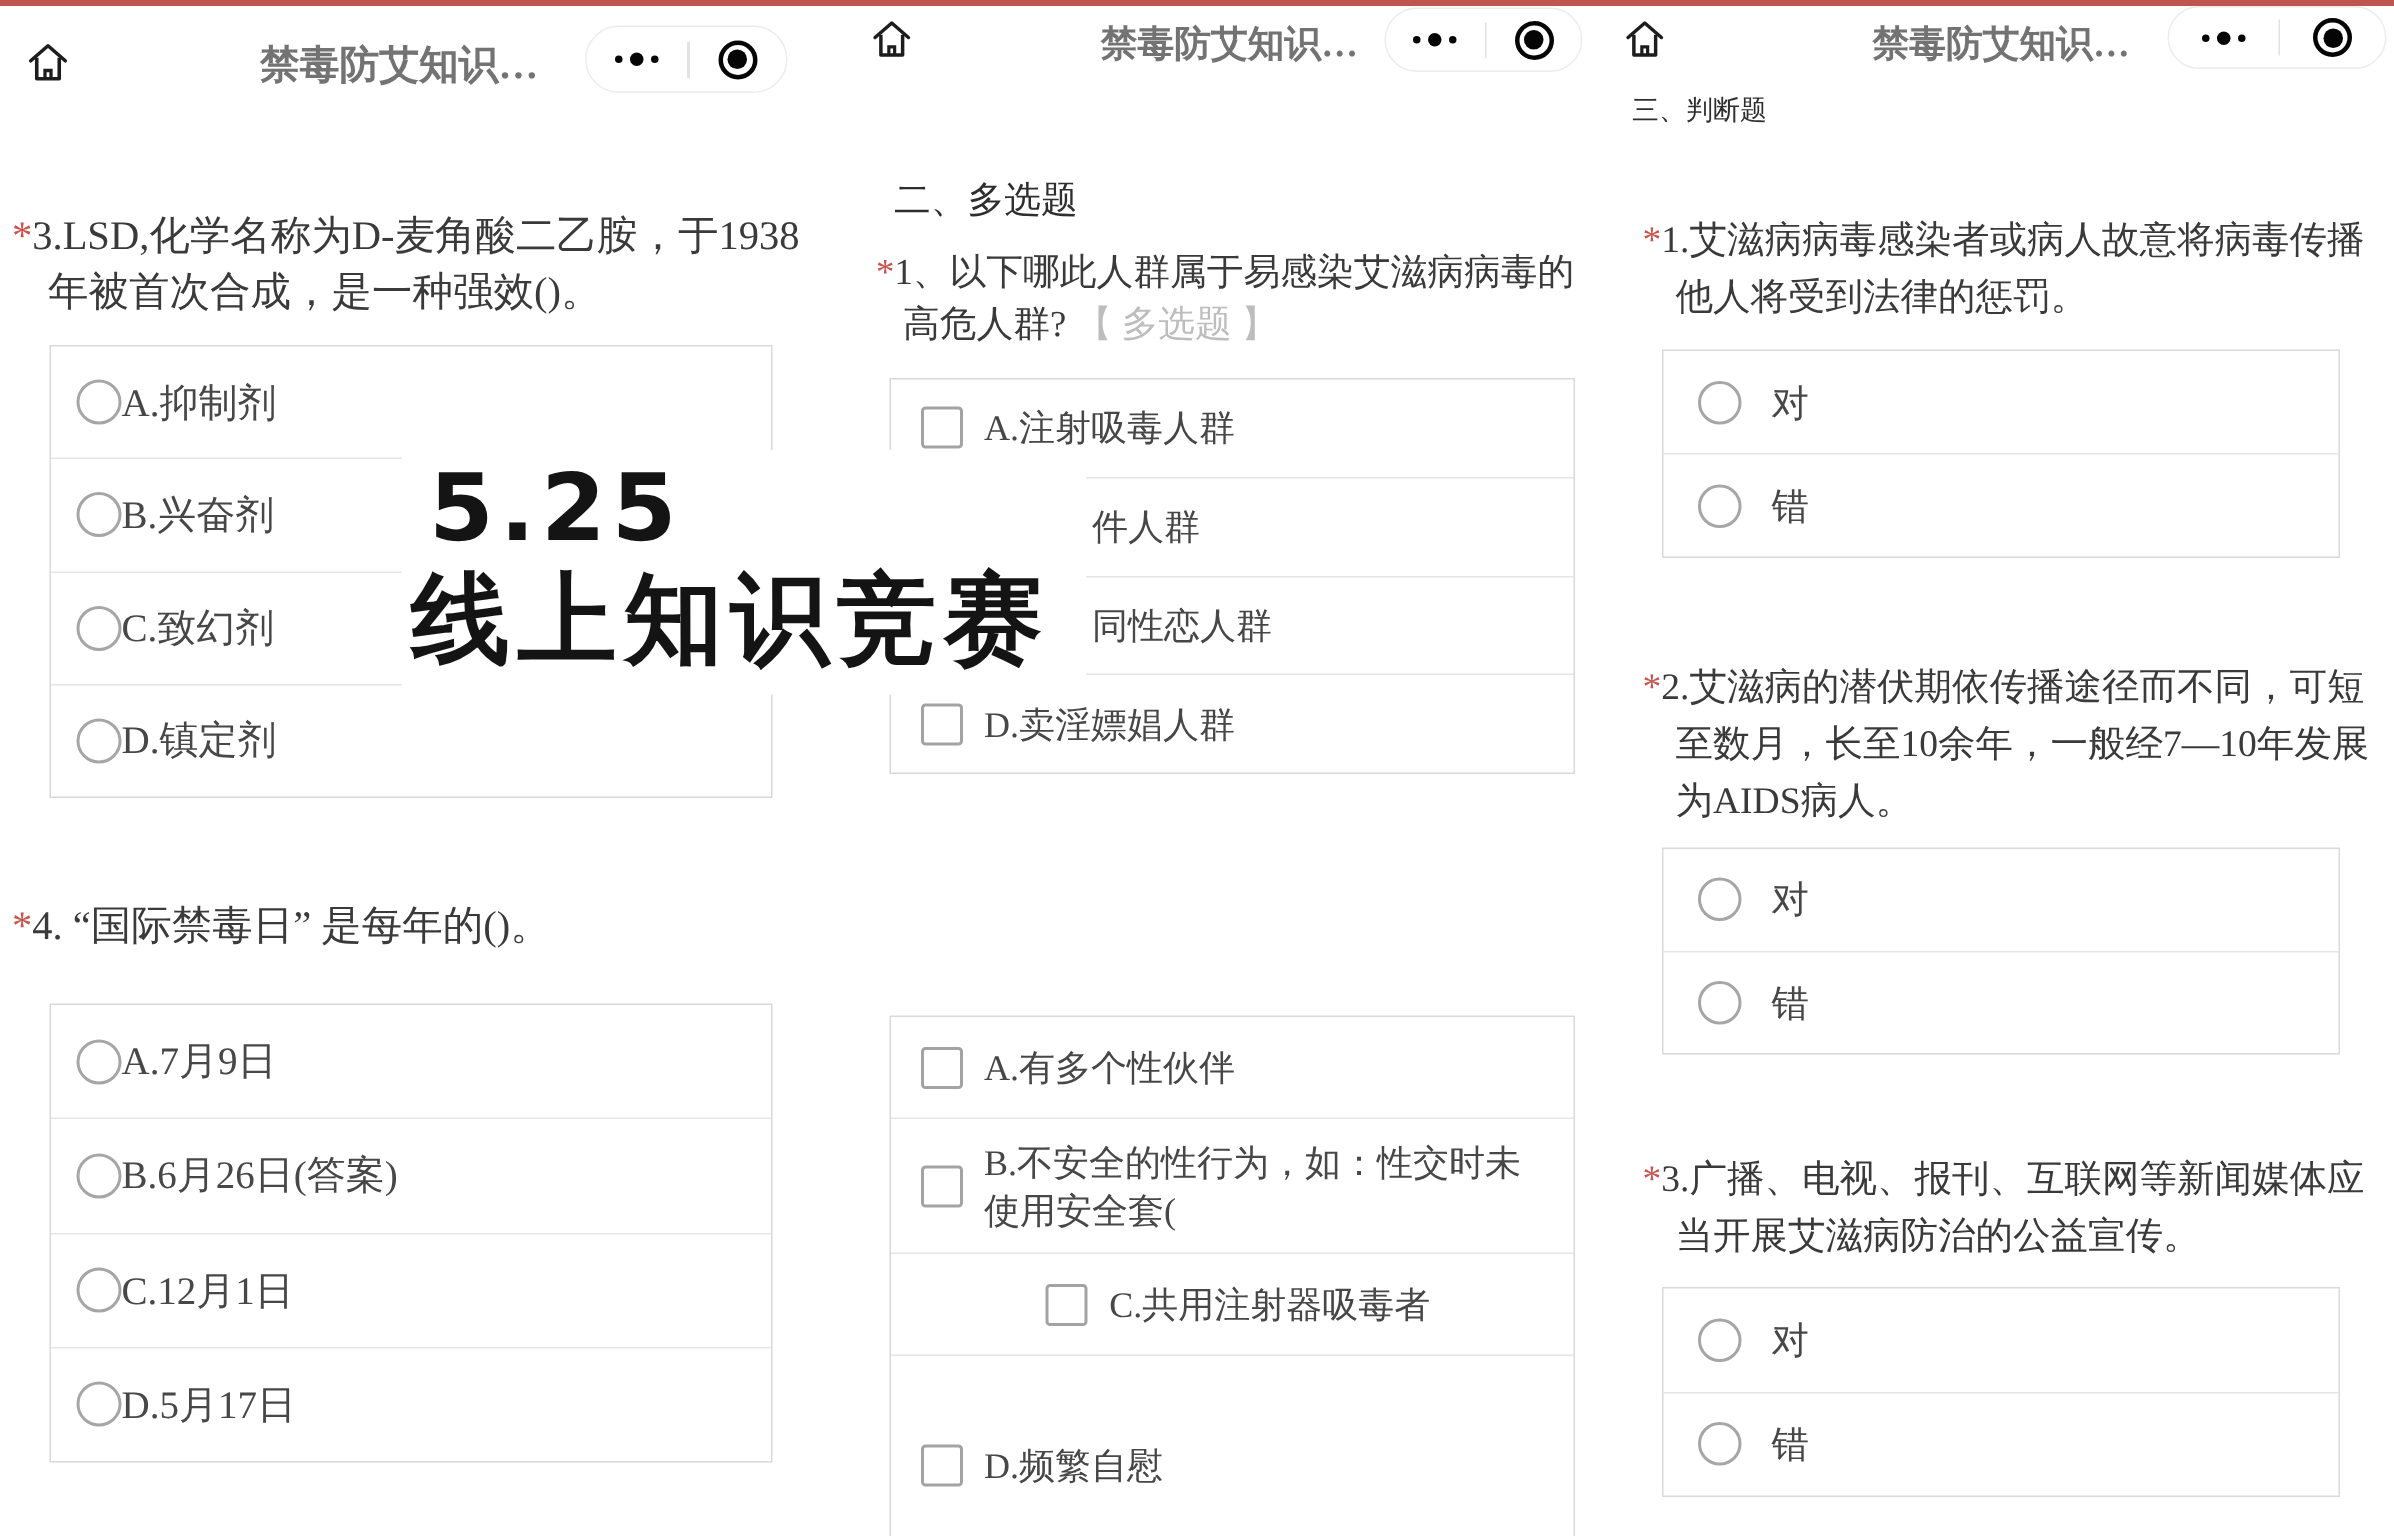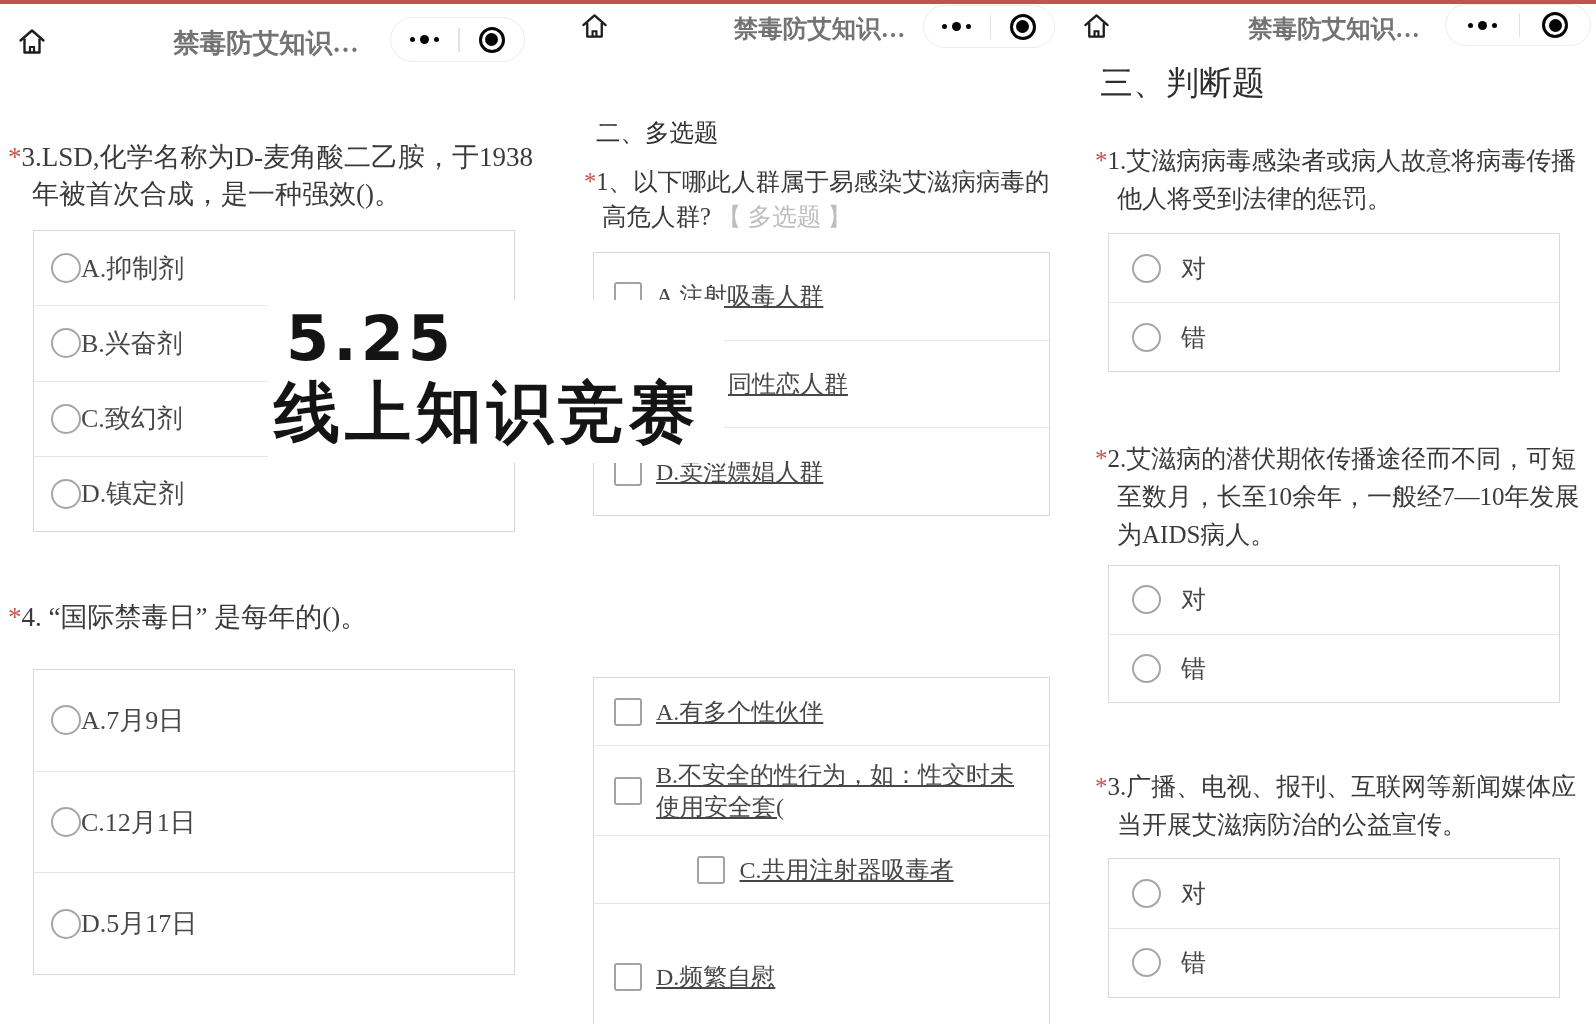--- a/index.html
+++ b/index.html
@@ -43,21 +43,21 @@
   .dots{display:flex;align-items:center;gap:5px;}
   .dot{width:5px;height:5px;border-radius:50%;background:#050505;}
   .dot.mid{width:9px;height:9px;}
   .cap-div{width:1.5px;height:24px;background:#e2e2e2;}
   .target{width:20px;height:20px;border:3.5px solid #050505;border-radius:50%;position:relative;}
   .target::after{content:"";position:absolute;inset:3.5px;border-radius:50%;background:#050505;}
 
   
   .section{position:absolute;color:#2e2e2e;}
   #s2-sec{left:44px;top:84px;font-size:24.5px;margin-top:32px;}
-  #s3-sec{left:30px;top:61px;font-size:33px;}
+  #s3-sec{left:18px;top:61px;font-size:18px;}
 
   
   .q{position:absolute;color:#3a3a3a;}
   .star{color:#c7544d;}
   .tag{color:#bdbdbd;}
   .s1q{font-size:27px;line-height:37px;width:512px;padding-left:24px;text-indent:-24px;}
   #s1-q3{left:8px;top:139px;}
   #s1-q4{left:8px;top:599px;}
   .s2q{font-size:24.5px;line-height:35px;width:462px;padding-left:18px;text-indent:-18px;}
   #s2-q1{left:32px;top:164px;}
@@ -80,21 +80,21 @@
   .lbl{color:#474747;}
 
   #s1-q3-box{left:33px;top:230px;width:482px;height:302px;}
   #s1-q4-box{left:33px;top:669px;width:482px;height:306px;}
   #s1 .radio{width:26px;height:26px;margin-left:17px;}
   #s1 .lbl{font-size:26px;}
 
   #s2-q1-box{left:41px;top:252px;width:457px;height:264px;}
   #s2-q2-box{left:41px;top:677px;width:457px;height:374px;}
   #s2 .chk{width:24px;height:24px;margin-left:20px;}
-  #s2 .lbl{margin-left:14px;font-size:24px;padding-right:12px;text-decoration:underline;}
+  #s2 .lbl{margin-left:14px;font-size:24px;padding-right:12px;}
   #s2 .lbl.obscured{margin-left:134px;}
   #s2-q2-box .row{flex:none;}
   #s2-q2-box .row:nth-child(1){height:67px;}
   #s2-q2-box .row:nth-child(2){height:89px;}
   #s2-q2-box .row:nth-child(3){height:67px;justify-content:center;}
   #s2-q2-box .row:nth-child(4){flex:1;}
 
   #s3-q1-box{left:38px;top:233px;width:452px;height:139px;}
   #s3-q2-box{left:38px;top:565px;width:452px;height:138px;}
   #s3-q3-box{left:38px;top:858px;width:452px;height:140px;}
@@ -160,20 +160,24 @@
   <div class="q s1q" id="s1-q4">
     <span class="star">*</span><span>4. “国际禁毒日” 是每年的()。</span>
   </div>
   <div class="box" id="s1-q4-box">
     <div class="row">
       <span class="radio"></span>
       <span class="lbl">A.7月9日</span>
     </div>
     <div class="row">
       <span class="radio"></span>
+      <span class="lbl">B.6月26日(答案)</span>
+    </div>
+    <div class="row">
+      <span class="radio"></span>
       <span class="lbl">C.12月1日</span>
     </div>
     <div class="row">
       <span class="radio"></span>
       <span class="lbl">D.5月17日</span>
     </div>
   </div>
 </div>
 
 <div class="screen" id="s2">
@@ -199,20 +203,23 @@
 
   <div class="q s2q" id="s2-q1">
     <span class="star">*</span><span>1、以下哪此人群属于易感染艾滋病病毒的高危人群?</span> <span class="tag">【 多选题 】</span>
   </div>
   <div class="box" id="s2-q1-box">
     <div class="row">
       <span class="chk"></span>
       <span class="lbl">A.注射吸毒人群</span>
     </div>
     <div class="row">
+      <span class="lbl obscured">件人群</span>
+    </div>
+    <div class="row">
       <span class="lbl obscured">同性恋人群</span>
     </div>
     <div class="row">
       <span class="chk"></span>
       <span class="lbl">D.卖淫嫖娼人群</span>
     </div>
   </div>
 
   <div class="box" id="s2-q2-box">
     <div class="row">

